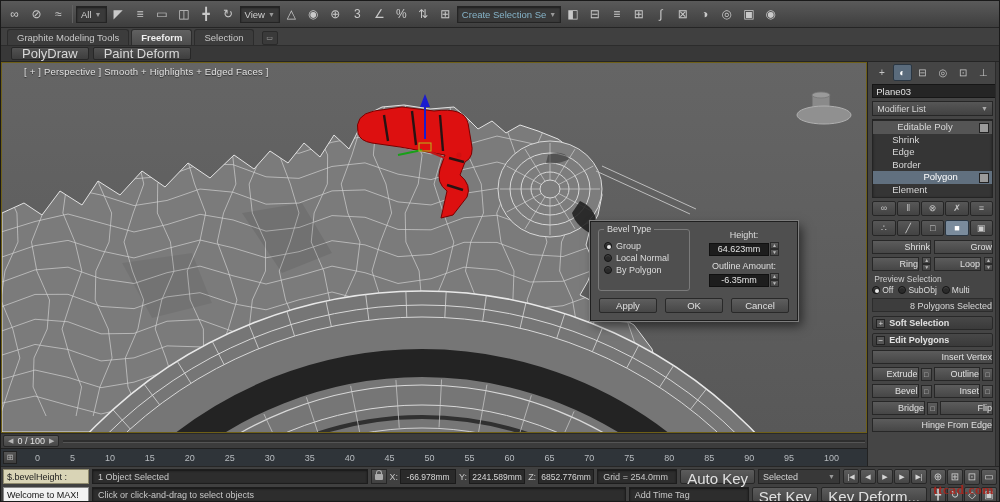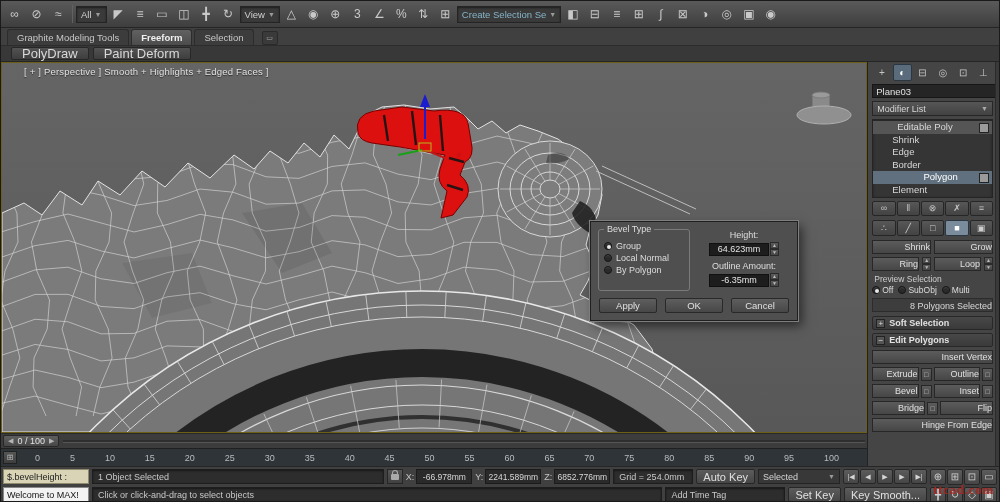--- a/index.html
+++ b/index.html
@@ -143,21 +143,21 @@
   .lockbtn { width:16px; height:15px; background:linear-gradient(#555,#414141); border:1px solid #262626;
             display:flex; align-items:center; justify-content:center; }
   .lock-shape { width:8px; height:6px; background:#aaa; border-radius:1px; position:relative; }
   .lock-shape::before { content:''; position:absolute; top:-4px; left:1px; width:4px; height:4px;
             border:1px solid #aaa; border-bottom:none; border-radius:3px 3px 0 0; }
   .coord { display:flex; align-items:center; gap:2px; }
   .coord .clabel { font-size:9px; color:#c5c5c5; }
   .coord input { width:56px; height:15px; background:#2a2a2a; border:1px solid #1b1b1b; color:#d8d8d8;
             font-size:8.5px; text-align:center; font-family:"Liberation Sans",sans-serif; }
   .sbtn { height:15px; padding:0 6px; background:linear-gradient(#5c5c5c,#464646); border:1px solid #272727;
-            border-radius:2px; color:#e0e0e0; font-size:11px; white-space:nowrap; }
+            border-radius:2px; color:#e0e0e0; font-size:15px; white-space:nowrap; }
   .sb-drop { display:flex; align-items:center; justify-content:space-between; width:82px; height:15px; padding:0 4px;
             background:#383838; border:1px solid #242424; font-size:9px; color:#d5d5d5; }
   .sb-drop .da { font-size:7px; color:#999; }
   .pb-group, .nav-group { display:flex; gap:1px; }
   .pb { width:16px; height:15px; background:linear-gradient(#5c5c5c,#464646); border:1px solid #272727;
             color:#d5d5d5; font-size:7px; line-height:13px; text-align:center; border-radius:2px; padding:0; }
   .nv { width:16px; height:16px; background:linear-gradient(#5c5c5c,#464646); border:1px solid #272727;
             color:#cfcfcf; font-size:10px; line-height:14px; text-align:center; border-radius:2px; padding:0; }
   .watermark { position:absolute; right:5px; bottom:3px; z-index:50; font-family:"Liberation Serif",serif;
             font-weight:bold; font-size:13.5px; color:#a8251d; opacity:.92; letter-spacing:.5px; }
@@ -604,21 +604,21 @@
           <button class="nv"><span>⊞</span></button>
           <button class="nv"><span>⊡</span></button>
           <button class="nv"><span>▭</span></button>
         </div>
     </div>
     <div class="sb-row">
       <div class="ms-box welcome">Welcome to MAX!</div>
       <div class="sunken grow">Click or click-and-drag to select objects</div>
       <div class="sunken" style="width:120px;">Add Time Tag</div>
       <button class="sbtn">Set Key</button>
-      <button class="sbtn">Key Smooth...</button>
+      <button class="sbtn">Key Deform...</button>
       <div class="nav-group">
 
       <button class="nv"><span>╋</span></button>
           <button class="nv"><span>↻</span></button>
           <button class="nv"><span>◇</span></button>
           <button class="nv"><span>▣</span></button>
         </div>
     </div>
   </div>
 

